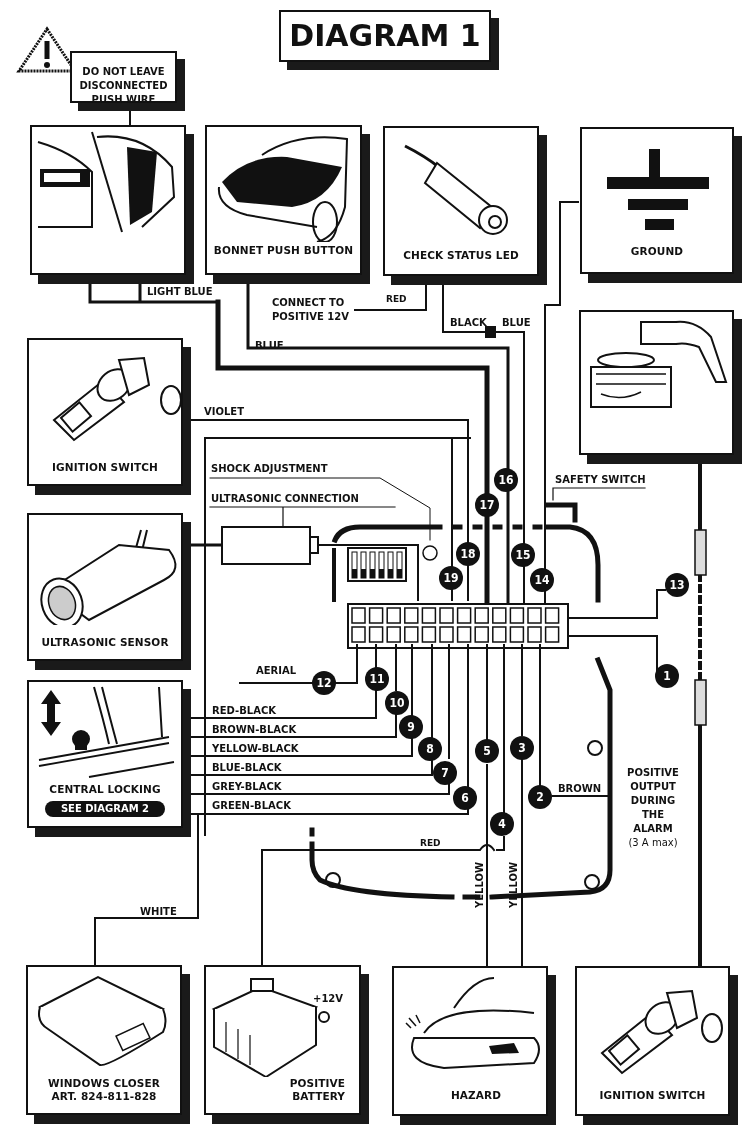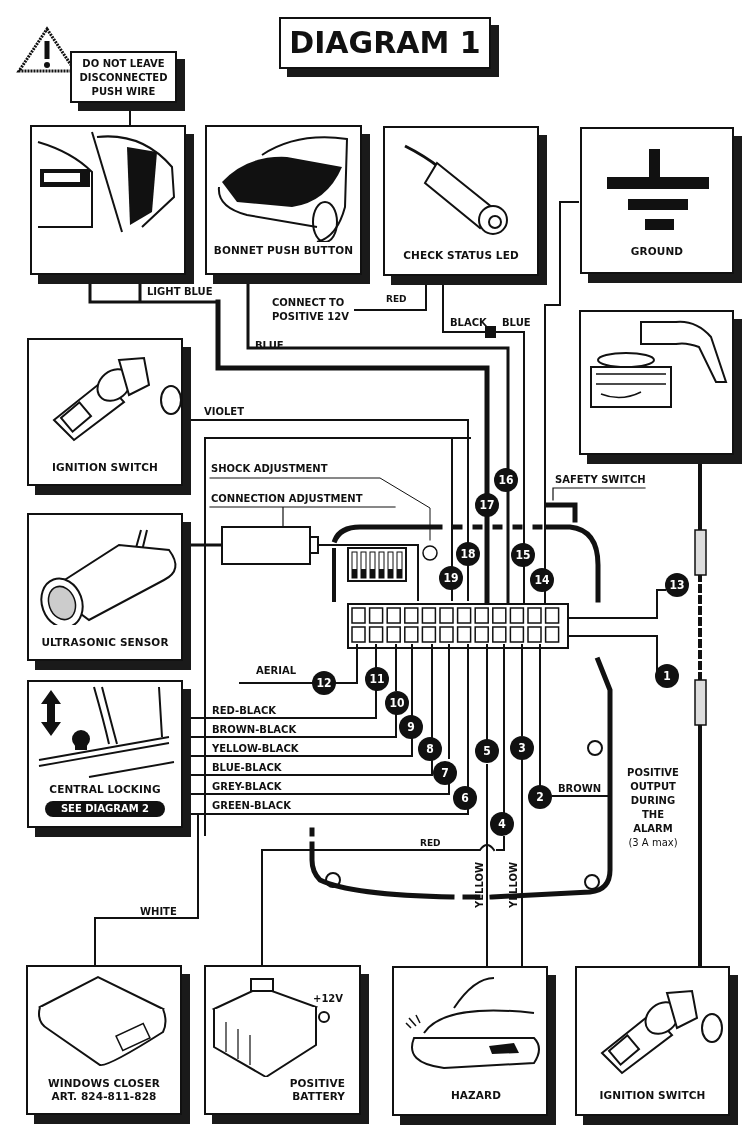--- a/index.html
+++ b/index.html
@@ -7,25 +7,25 @@
          font-family: "DejaVu Sans", sans-serif; color: #111; }
   #wires { position: absolute; left: 0; top: 0; width: 750px; height: 1132px; }
   .box { position: absolute; background: #fff; border: 2px solid #111;
          box-shadow: 8px 9px 0 #1a1a1a; box-sizing: border-box; }
   .box .label { position: absolute; left: 0; right: 0; text-align: center;
          font-weight: bold; font-size: 10.5px; line-height: 13px; letter-spacing: 0.1px; }
   .box svg.art { position: absolute; left: 0; top: 0; }
   .title-box { position: absolute; left: 279px; top: 10px; width: 212px; height: 52px;
          border: 2px solid #111; box-shadow: 8px 8px 0 #1a1a1a; background: #fff;
          box-sizing: border-box; text-align: center; font-weight: bold; font-size: 30px;
-         line-height: 48px; margin-top: 7px; }
+         line-height: 48px; }
   .warn-box { position: absolute; left: 70px; top: 51px; width: 107px; height: 52px;
          border: 2px solid #111; box-shadow: 8px 8px 0 #1a1a1a; background: #fff;
          box-sizing: border-box; text-align: center; font-weight: bold; font-size: 10px;
-         line-height: 14px; padding-top: 4px; }
+         line-height: 14px; padding-top: 12px; }
   .wlabel { position: absolute; font-weight: bold; font-size: 10px; white-space: nowrap; }
   .wlabel.vert { transform: rotate(-90deg); transform-origin: left top; }
   .pin { position: absolute; width: 24px; height: 24px; margin-left: -12px; margin-top: -12px;
          background: #111; color: #fff; border-radius: 50%; text-align: center;
          font-weight: bold; font-size: 12px; line-height: 24px; font-family: "DejaVu Sans Condensed", "DejaVu Sans", sans-serif; }
   .pill { position: absolute; left: 16px; right: 16px; bottom: 9px; height: 16px;
           background: #111; color: #fff; border-radius: 8px; font-weight: bold; font-size: 10px;
           line-height: 16px; text-align: center; }
   .note { position: absolute; font-weight: bold; font-size: 10px; line-height: 14px; text-align: center; }
 </style>
@@ -317,21 +317,21 @@
 <div class="wlabel" style="left:272px;top:296px;line-height:14px">
   <div>CONNECT TO</div>
   <div>POSITIVE 12V</div>
 </div>
 <div class="wlabel" style="left:386px;top:294px;font-size:9px">RED</div>
 <div class="wlabel" style="left:255px;top:340px">BLUE</div>
 <div class="wlabel" style="left:450px;top:317px">BLACK</div>
 <div class="wlabel" style="left:502px;top:317px">BLUE</div>
 <div class="wlabel" style="left:204px;top:406px">VIOLET</div>
 <div class="wlabel" style="left:211px;top:463px">SHOCK ADJUSTMENT</div>
-<div class="wlabel" style="left:211px;top:493px">CONNECTION ADJUSTMENT</div>
+<div class="wlabel" style="left:211px;top:493px">ULTRASONIC CONNECTION</div>
 <div class="wlabel" style="left:555px;top:474px">SAFETY SWITCH</div>
 <div class="wlabel" style="left:256px;top:665px">AERIAL</div>
 <div class="wlabel" style="left:212px;top:705px">RED-BLACK</div>
 <div class="wlabel" style="left:212px;top:724px">BROWN-BLACK</div>
 <div class="wlabel" style="left:212px;top:743px">YELLOW-BLACK</div>
 <div class="wlabel" style="left:212px;top:762px">BLUE-BLACK</div>
 <div class="wlabel" style="left:212px;top:781px">GREY-BLACK</div>
 <div class="wlabel" style="left:212px;top:800px">GREEN-BLACK</div>
 <div class="wlabel" style="left:558px;top:783px">BROWN</div>
 <div class="wlabel" style="left:420px;top:838px;font-size:9px">RED</div>

